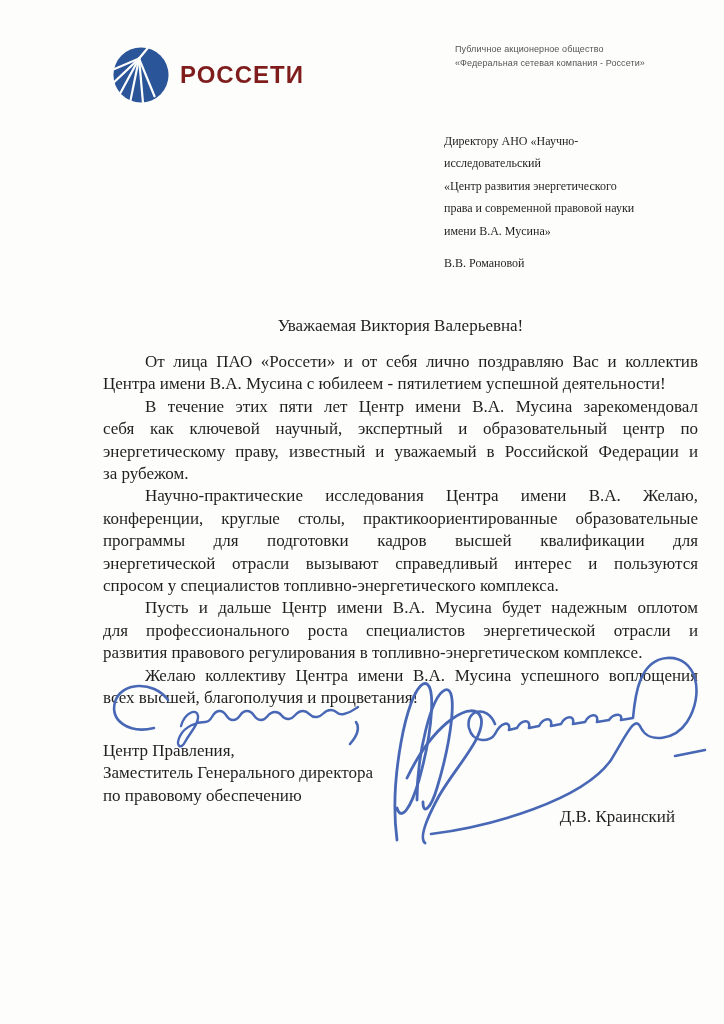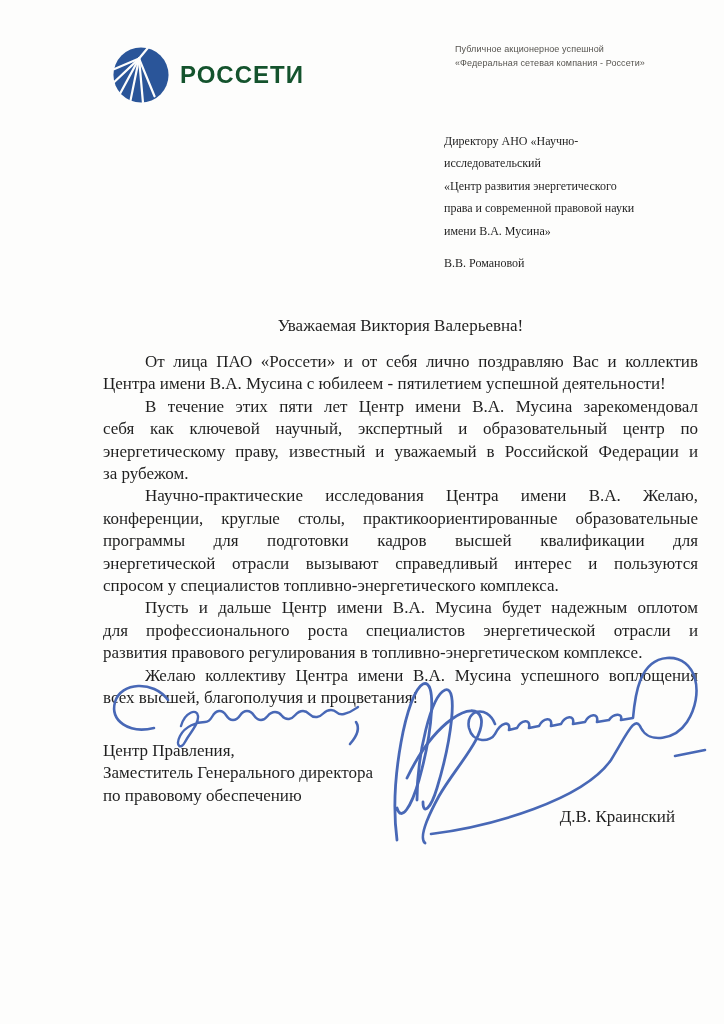--- a/index.html
+++ b/index.html
@@ -6,21 +6,21 @@
   .page{
     position:relative;width:724px;height:1024px;margin:0 auto;
     background:#fdfdfc;overflow:hidden;
     font-family:"Liberation Serif","DejaVu Serif",serif;color:#1f1f1f;
   }
   
   .letterhead{position:absolute;left:112px;top:46px;display:flex;align-items:center;gap:10px;}
   .logo-mark{width:58px;height:58px;display:block;}
   .brand{
     font-family:"Liberation Sans","DejaVu Sans",sans-serif;
-    font-weight:bold;font-size:24px;letter-spacing:1px;color:#14532d;
+    font-weight:bold;font-size:24px;letter-spacing:1px;color:#7f1d1d;
   }
   .company{
     position:absolute;left:455px;top:43px;width:230px;
     font-family:"Liberation Sans","DejaVu Sans",sans-serif;
     font-size:9px;line-height:13.5px;color:#56544f;letter-spacing:.1px;
   }
   
   .addressee{position:absolute;left:400px;top:130px;width:290px;font-size:12px;line-height:22.4px;margin-left:44px;}
   .addressee .name{margin-top:10px;}
   
@@ -52,21 +52,21 @@
         <line x1="28" y1="13" x2="19" y2="57"></line>
         <line x1="28" y1="13" x2="32" y2="58"></line>
         <line x1="28" y1="13" x2="44" y2="52"></line>
         <line x1="28" y1="13" x2="37" y2="2"></line>
       </g>
     </svg>
     <div class="brand">РОССЕТИ</div>
   </div>
 
   <div class="company">
-    <div>Публичное акционерное успешной</div>
+    <div>Публичное акционерное общество</div>
     <div>«Федеральная сетевая компания - Россети»</div>
   </div>
 
   <div class="addressee">
     <div>Директору АНО «Научно-</div>
     <div>исследовательский</div>
     <div>«Центр развития энергетического</div>
     <div>права и современной правовой науки</div>
     <div>имени В.А. Мусина»</div>
     <div class="name">В.В. Романовой</div>

